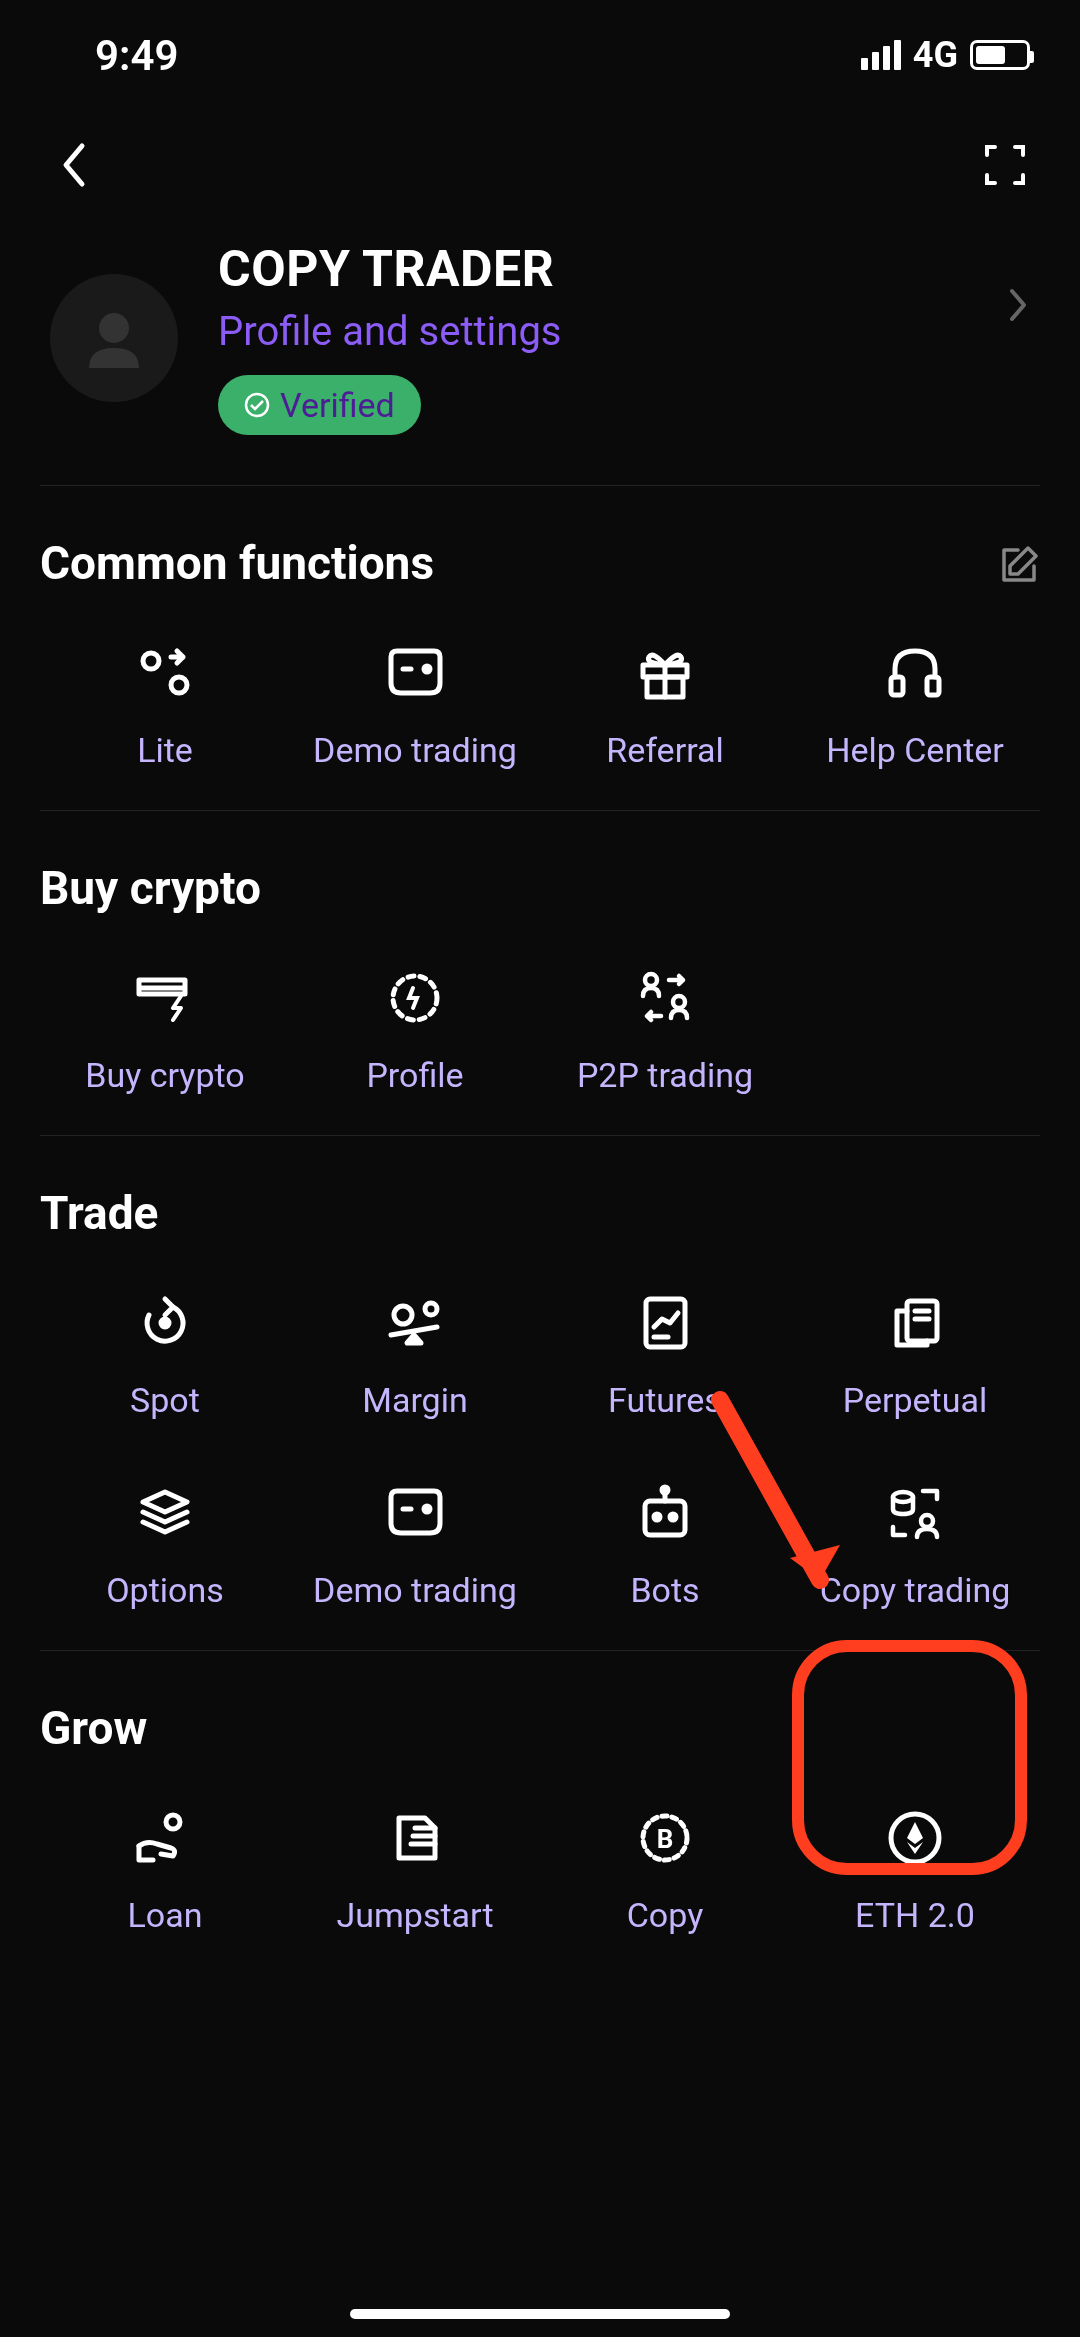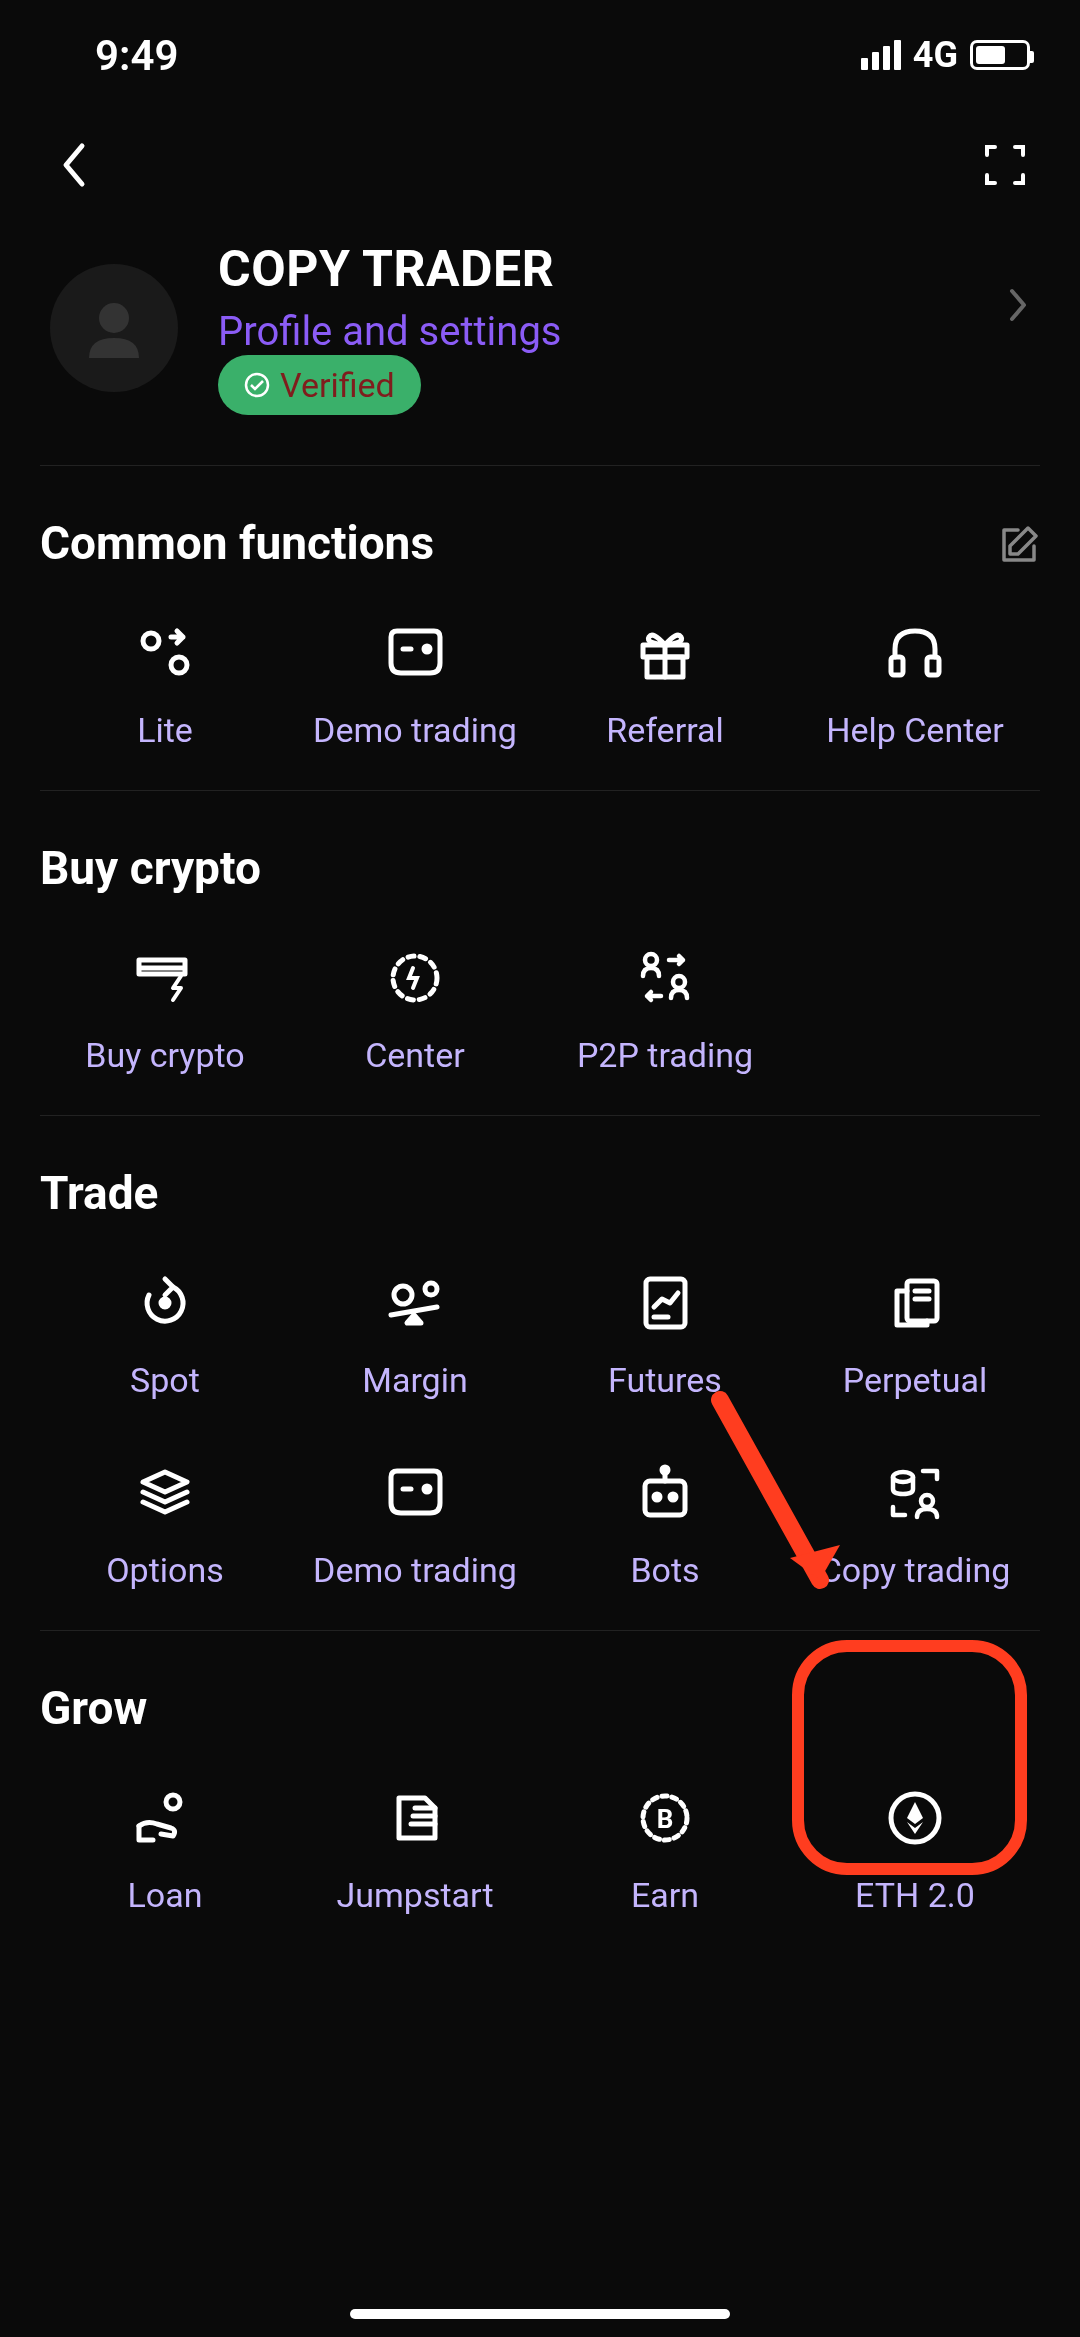--- a/index.html
+++ b/index.html
@@ -52,23 +52,23 @@
   }
   .avatar {
     width: 128px; height: 128px; border-radius: 50%;
     background: #1a1a1a; display: flex; align-items: center; justify-content: center;
   }
   .profile-info { flex: 1; }
   .profile-name { font-size: 50px; font-weight: 700; letter-spacing: 0.5px; }
   .profile-sub { font-size: 40px; color: #8b5cf6; margin-top: 10px; }
   .verified-badge {
     display: inline-flex; align-items: center; gap: 10px;
-    background: #3ab06a; color: #7f1d1d;
+    background: #3ab06a; color: #4c1d95;
     padding: 10px 26px; border-radius: 100px;
-    font-size: 34px; 
+    font-size: 34px; margin-top: 20px;
   }
   .profile-chevron { position: absolute; right: 50px; top: 55px; color: #666; }
 
   .divider { height: 1px; background: #222; margin: 0 40px; }
 
   .section { padding: 50px 40px 30px 40px; }
   .section-header {
     display: flex; justify-content: space-between; align-items: flex-end;
     margin-bottom: 40px;
   }
@@ -235,21 +235,21 @@
       </div>
       <div class="grid-label">Buy crypto</div>
     </div>
     <div class="grid-item">
       <div class="grid-icon">
         <svg width="60" height="60" viewBox="0 0 60 60" fill="none" stroke="#fff" stroke-width="5" stroke-linecap="round">
             <circle cx="30" cy="30" r="22" stroke-dasharray="6 6"></circle>
             <path d="M28 20 L24 30 L32 30 L28 40" stroke-width="4"></path>
           </svg>
       </div>
-      <div class="grid-label">Center</div>
+      <div class="grid-label">Profile</div>
     </div>
     <div class="grid-item">
       <div class="grid-icon">
         <svg width="60" height="60" viewBox="0 0 60 60" fill="none" stroke="#fff" stroke-width="4.5" stroke-linecap="round" stroke-linejoin="round">
             <circle cx="16" cy="12" r="6"></circle>
             <path d="M8 28 Q8 20 16 20 Q24 20 24 28"></path>
             <circle cx="44" cy="34" r="6"></circle>
             <path d="M36 50 Q36 42 44 42 Q52 42 52 50"></path>
             <path d="M34 12 L48 12 L44 8 M48 12 L44 16"></path>
             <path d="M26 48 L12 48 L16 44 M12 48 L16 52"></path>
@@ -385,21 +385,21 @@
       </div>
       <div class="grid-label">Jumpstart</div>
     </div>
     <div class="grid-item">
       <div class="grid-icon">
         <svg width="60" height="60" viewBox="0 0 60 60" fill="none" stroke="#fff" stroke-width="5" stroke-linecap="round">
             <circle cx="30" cy="30" r="22" stroke-dasharray="5 5"></circle>
             <text x="30" y="40" font-size="26" font-weight="bold" fill="#fff" text-anchor="middle" stroke="none">B</text>
           </svg>
       </div>
-      <div class="grid-label">Earn</div>
+      <div class="grid-label">Copy</div>
     </div>
     <div class="grid-item">
       <div class="grid-icon">
         <svg width="60" height="60" viewBox="0 0 60 60" fill="none" stroke="#fff" stroke-width="5" stroke-linecap="round" stroke-linejoin="round">
             <circle cx="30" cy="30" r="24"></circle>
             <path d="M30 14 L22 30 L30 36 L38 30 Z M22 34 L30 46 L38 34 L30 40 Z" fill="#fff" stroke-width="0"></path>
           </svg>
       </div>
       <div class="grid-label">ETH 2.0</div>
     </div>

